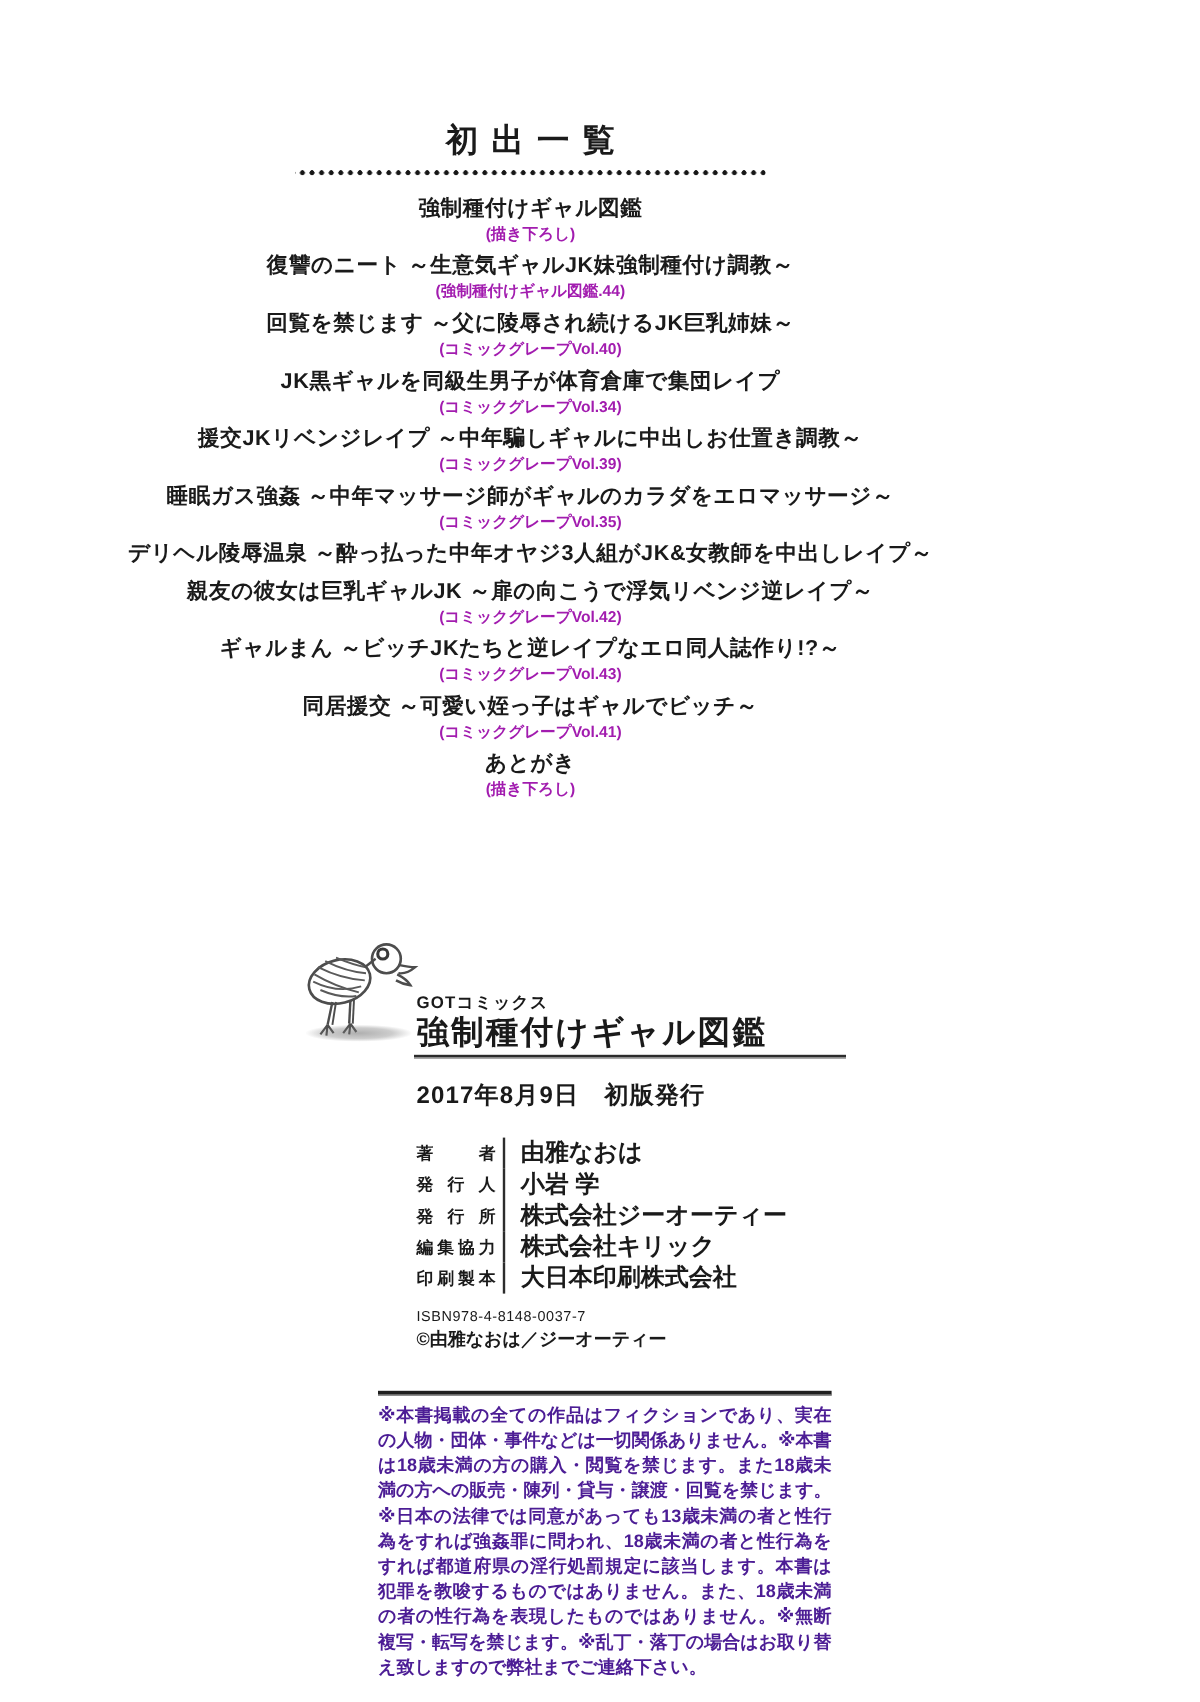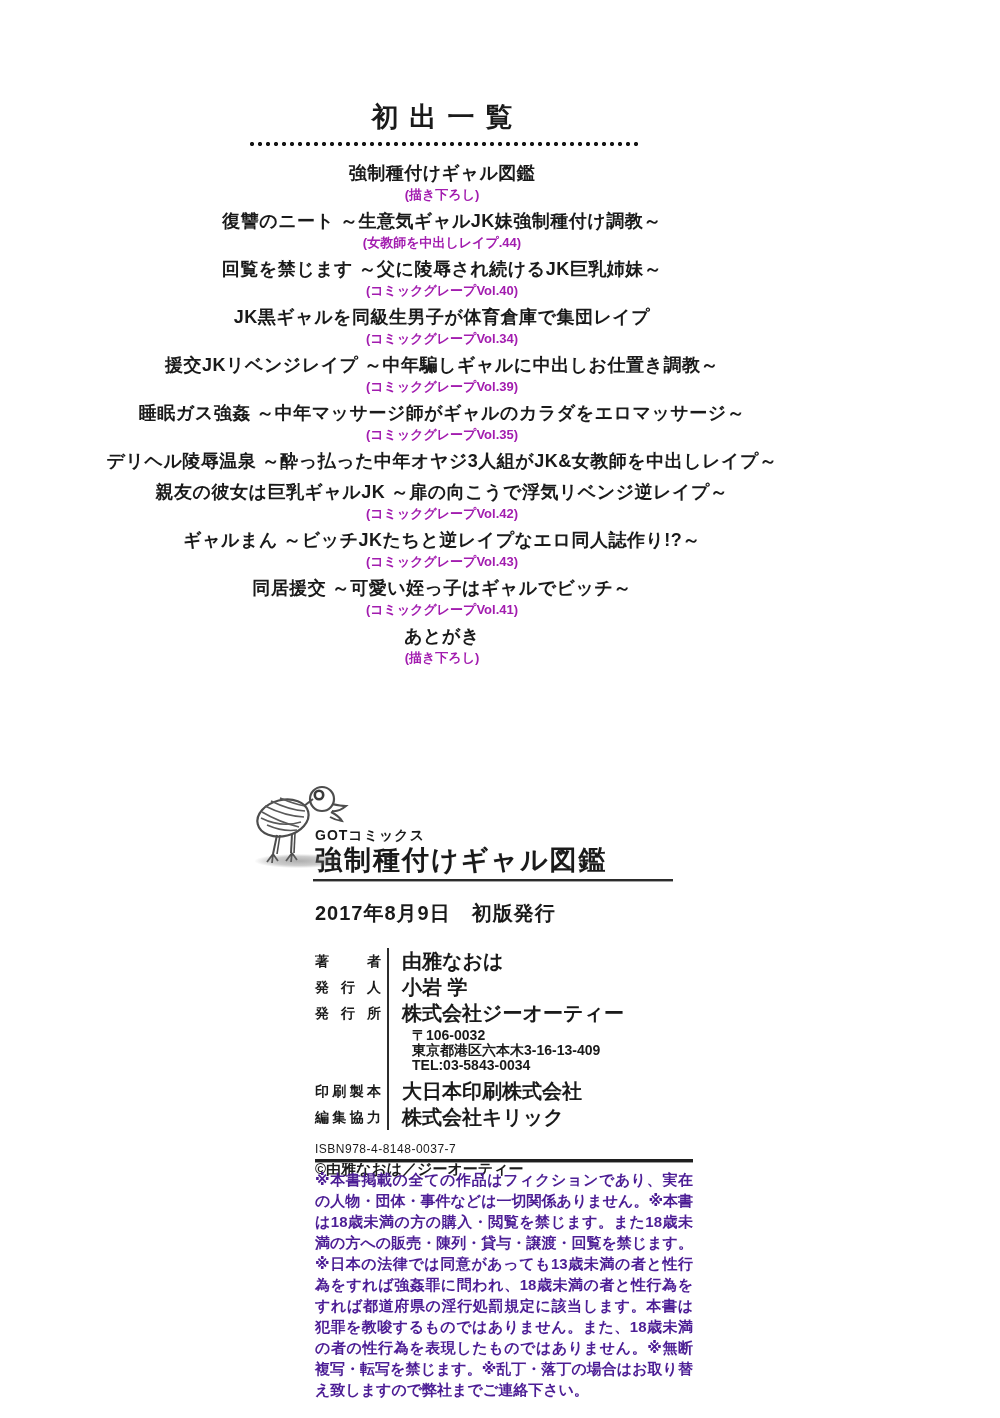--- a/index.html
+++ b/index.html
@@ -28,35 +28,35 @@
     background-size: 8px 6px;
     background-position: 2px 1px;
     background-repeat: repeat-x;
   }
   .toc { margin-top: 15px; text-align: center; }
   .entry { margin-bottom: 6px; }
   .entry-title { font-size: 18px; font-weight: bold; line-height: 25px; letter-spacing: 0.5px; }
   .entry-source { font-size: 13px; font-weight: bold; line-height: 17px; color: #a21caf; }
 
   
-  .colophon { position: absolute; top: 782px; left: 0; width: 1000px; }
+  .colophon { position: absolute; top: 782px; left: 0; width: 1000px; padding-left: 32px; }
   .bird { position: absolute; left: 247px; top: 0px; width: 102px; height: 84px; }
   .bird svg { width: 100%; height: 100%; }
   .bird-shadow {
     position: absolute; left: 255px; top: 72px; width: 88px; height: 14px;
     background: radial-gradient(ellipse at center, rgba(110,110,110,0.55) 0%, rgba(110,110,110,0.35) 45%, rgba(110,110,110,0) 72%);
   }
   .colophon-text { margin-left: 315px; width: 380px; }
   .imprint { padding-top: 45px; font-size: 14px; font-weight: bold; letter-spacing: 1px; line-height: 16px; }
   .book-title { font-size: 27px; font-weight: bold; line-height: 31px; margin-top: 2px; letter-spacing: 2px; white-space: nowrap; }
   .title-rule { width: 360px; height: 3px; background: #2c2c2c; border-bottom: 1px solid #a6a6a6; margin-top: 3px; margin-left: -2px; }
   .edition { font-size: 20px; font-weight: bold; margin-top: 20px; letter-spacing: 1px; line-height: 22px; white-space: nowrap; }
 
   .credits { margin-top: 24px; }
-  .credit-row { display: flex; align-items: flex-start; }
+  .credit-row { display: flex; align-items: flex-end; }
   .c-label {
     width: 66px; flex: 0 0 66px;
     font-size: 14px; font-weight: bold;
     line-height: 26px;
     text-align: justify; text-align-last: justify;
     margin-right: 6px;
   }
   .c-value {
     border-left: 2px solid #2c2c2c;
     padding-left: 13px;
@@ -87,21 +87,21 @@
   <h1 class="toc-head">初出一覧</h1>
   <div class="dotted-rule"></div>
 
   <section class="toc">
     <div class="entry">
       <div class="entry-title">強制種付けギャル図鑑</div>
       <div class="entry-source">(描き下ろし)</div>
     </div>
     <div class="entry">
       <div class="entry-title">復讐のニート ～生意気ギャルJK妹強制種付け調教～</div>
-      <div class="entry-source">(女教師を中出しレイプ.44)</div>
+      <div class="entry-source">(強制種付けギャル図鑑.44)</div>
     </div>
     <div class="entry">
       <div class="entry-title">回覧を禁じます ～父に陵辱され続けるJK巨乳姉妹～</div>
       <div class="entry-source">(コミックグレープVol.40)</div>
     </div>
     <div class="entry">
       <div class="entry-title">JK黒ギャルを同級生男子が体育倉庫で集団レイプ</div>
       <div class="entry-source">(コミックグレープVol.34)</div>
     </div>
     <div class="entry">
@@ -178,34 +178,29 @@
           <div class="c-value">由雅なおは</div>
         </div>
         <div class="credit-row">
           <div class="c-label">発行人</div>
           <div class="c-value">小岩 学</div>
         </div>
         <div class="credit-row">
           <div class="c-label">発行所</div>
           <div class="c-value">
             <div>株式会社ジーオーティー</div>
-            <div class="addr">
-              <div>〒106-0032</div>
-              <div>東京都港区六本木3-16-13-409</div>
-              <div>TEL:03-5843-0034</div>
-            </div>
           </div>
+        </div>
+        <div class="credit-row">
+          <div class="c-label">編集協力</div>
+          <div class="c-value">株式会社キリック</div>
         </div>
         <div class="credit-row">
           <div class="c-label">印刷製本</div>
           <div class="c-value">大日本印刷株式会社</div>
-        </div>
-        <div class="credit-row">
-          <div class="c-label">編集協力</div>
-          <div class="c-value">株式会社キリック</div>
         </div>
       </div>
 
       <div class="isbn">ISBN978-4-8148-0037-7</div>
       <div class="copyright">©由雅なおは／ジーオーティー</div>
     </div>
   </section>
 
   <section class="disclaimer">
     <div class="disclaimer-rule"></div>

